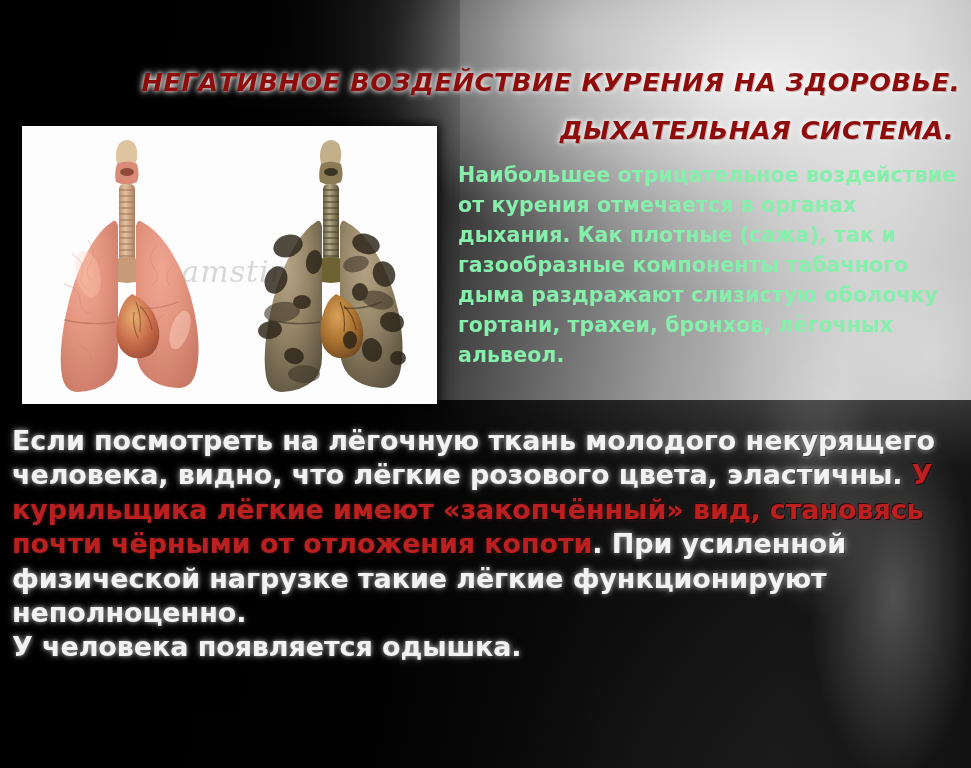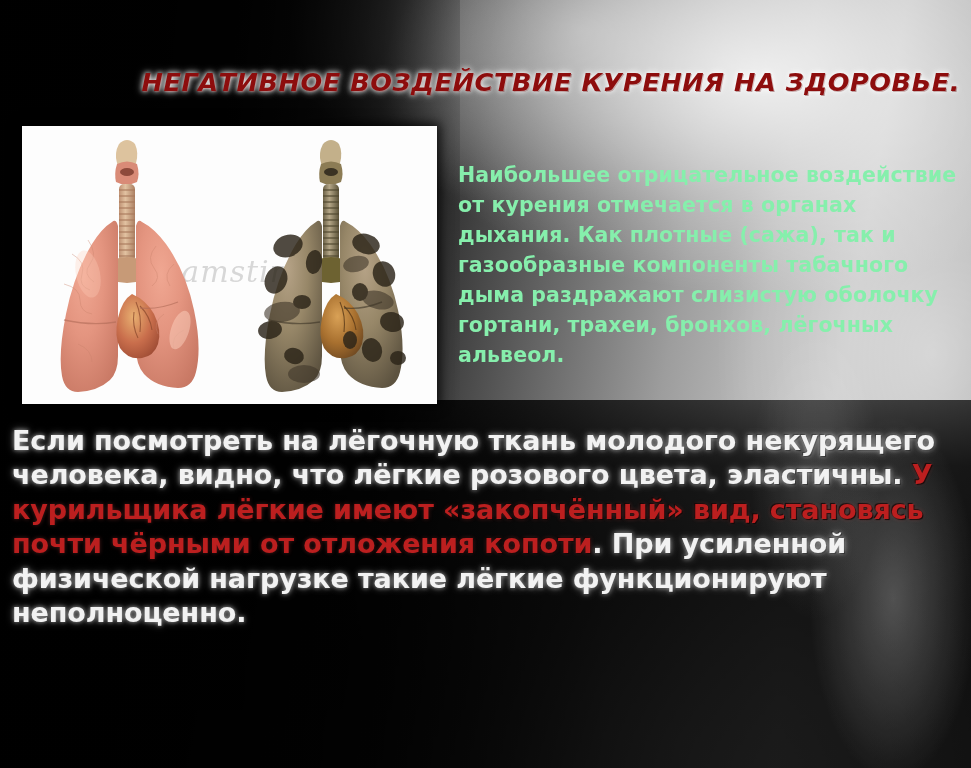--- a/index.html
+++ b/index.html
@@ -170,20 +170,21 @@
 
   <div class="bg-base"></div>
   <div class="bg-smoke-1"></div>
   <div class="bg-smoke-2"></div>
   <div class="bg-dark-left"></div>
   <div class="bg-dark-bottom"></div>
   <div class="bg-wisp"></div>
 
   <div class="title-wrap">
     <div class="title-line l1">НЕГАТИВНОЕ ВОЗДЕЙСТВИЕ КУРЕНИЯ НА ЗДОРОВЬЕ.</div>
+    <div class="title-line l2">ДЫХАТЕЛЬНАЯ СИСТЕМА.</div>
   </div>
 
   <div class="photo-panel">
     <div class="watermark">dreamstime</div>
 
     <svg class="lungs healthy" viewBox="0 0 196 266" preserveAspectRatio="xMidYMid meet">
       <defs>
         <radialGradient id="hLobe" cx="40%" cy="32%" r="78%">
           <stop offset="0%" stop-color="#f0a792"></stop>
           <stop offset="45%" stop-color="#e49580"></stop>
@@ -324,15 +325,16 @@
         <path d="M36 186 q28 6 52 2"></path>
         <path d="M150 168 q-20 8 -38 6"></path>
       </g>
     </svg>
   </div>
 
   <div class="intro-para">Наибольшее отрицательное воздействие от  курения отмечается в органах дыхания. Как плотные (сажа), так и газообразные компоненты табачного дыма раздражают слизистую оболочку гортани, трахеи, бронхов, лёгочных альвеол.</div>
 
   <div class="body-text">
     <p class="para-block"><span>Если посмотреть на лёгочную ткань молодого некурящего человека, видно, что лёгкие розового цвета, эластичны. </span><span class="red">У курильщика лёгкие имеют «закопчённый» вид, становясь почти чёрными от отложения копоти</span><span>. При усиленной физической нагрузке такие лёгкие функционируют неполноценно.</span></p>
+    <p class="para-block">У человека  появляется одышка.</p>
   </div>
 
 </div>
 
 </body></html>

